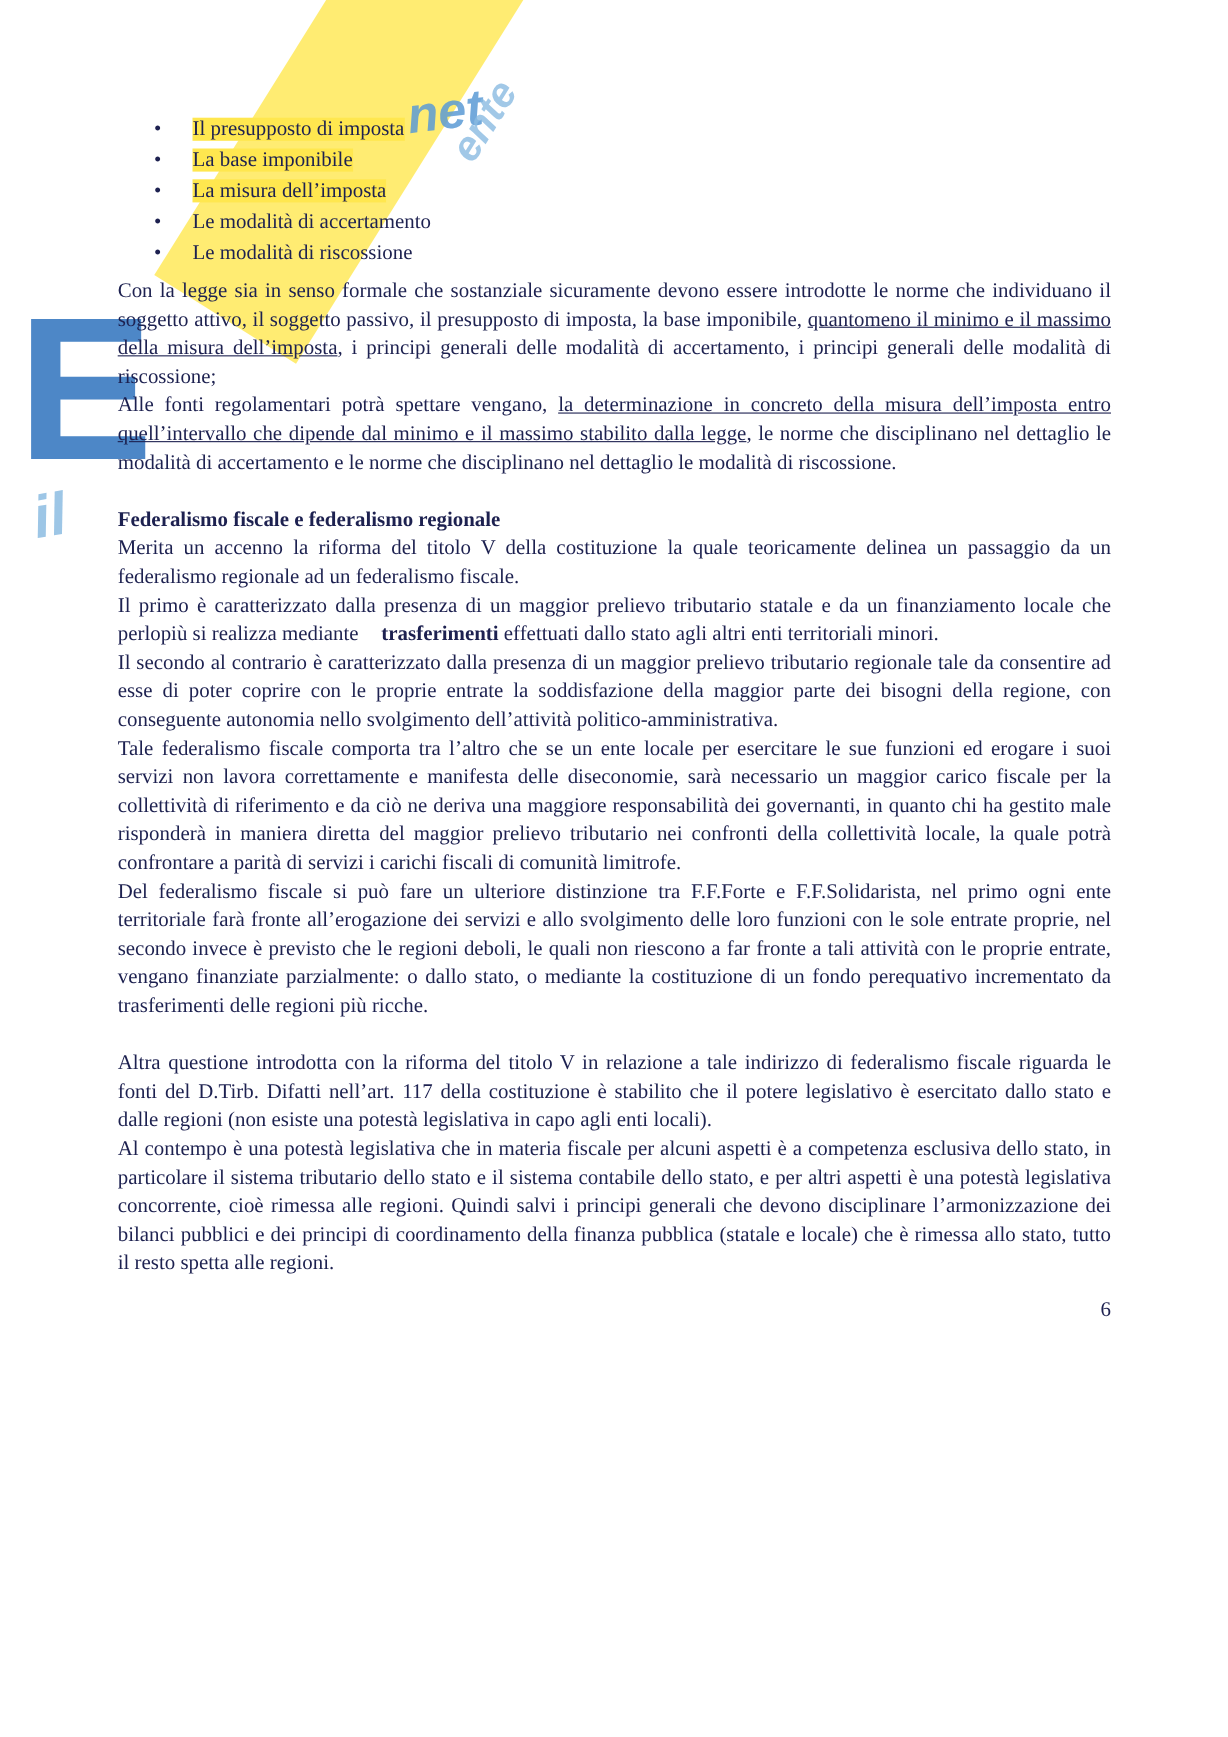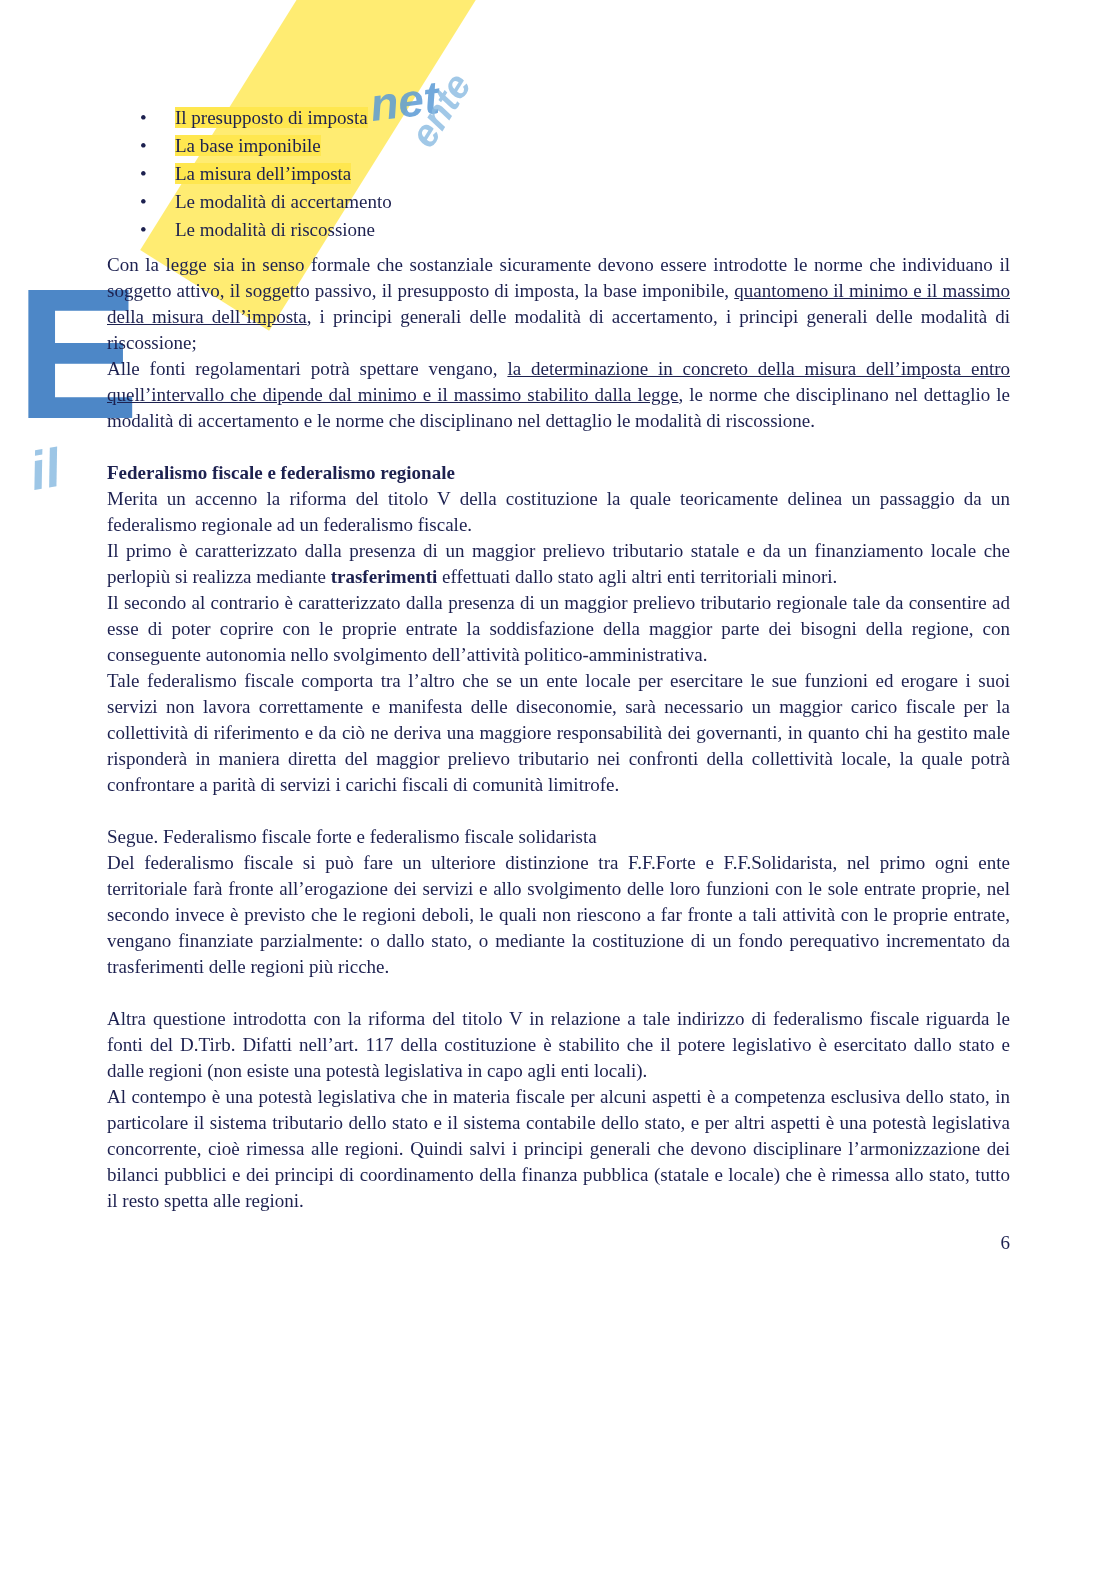--- a/index.html
+++ b/index.html
@@ -81,21 +81,21 @@
   ul.bullets li::before {
     content: "\2022";
     position: absolute;
     left: 0; top: 0;
     line-height: 28px;
   }
   .hl { background: #ffe74f; }
 
   p { margin: 0; }
   .u { text-decoration: underline; }
-  .b { font-weight: bold; }
+  .b { font-weight: bold; margin-left: 16px; }
   .heading { font-weight: bold; }
   .gap { margin-top: 26px; }
 
   .page-number {
     text-align: right;
     margin-top: 16px;
   }
 </style>
 </head>
 <body>
@@ -127,21 +127,20 @@
     <p class="heading gap">Federalismo fiscale e federalismo regionale</p>
 
     <p>Merita un accenno la riforma del titolo V della costituzione la quale teoricamente delinea un passaggio da un federalismo regionale ad un federalismo fiscale.</p>
 
     <p><span>Il primo è caratterizzato dalla presenza di un maggior prelievo tributario statale e da un finanziamento locale che perlopiù si realizza mediante </span><span class="b">trasferimenti</span><span> effettuati dallo stato agli altri enti territoriali minori.</span></p>
 
     <p>Il secondo al contrario è caratterizzato dalla presenza di un maggior prelievo tributario regionale tale da consentire ad esse di poter coprire con le proprie entrate la soddisfazione della maggior parte dei bisogni della regione, con conseguente autonomia nello svolgimento dell’attività politico-amministrativa.</p>
 
     <p>Tale federalismo fiscale comporta tra l’altro che se un ente locale per esercitare le sue funzioni ed erogare i suoi servizi non lavora correttamente e manifesta delle diseconomie, sarà necessario un maggior carico fiscale per la collettività di riferimento e da ciò ne deriva una maggiore responsabilità dei governanti, in quanto chi ha gestito male risponderà in maniera diretta del maggior prelievo tributario nei confronti della collettività locale, la quale potrà confrontare a parità di servizi i carichi fiscali di comunità limitrofe.</p>
 
-    <p class="gap">Segue. Federalismo fiscale forte e federalismo fiscale solidarista</p>
 
     <p>Del federalismo fiscale si può fare un ulteriore distinzione tra F.F.Forte e F.F.Solidarista, nel primo ogni ente territoriale farà fronte all’erogazione dei servizi e allo svolgimento delle loro funzioni con le sole entrate proprie, nel secondo invece è previsto che le regioni deboli, le quali non riescono a far fronte a tali attività con le proprie entrate, vengano finanziate parzialmente: o dallo stato, o mediante la costituzione di un fondo perequativo incrementato da trasferimenti delle regioni più ricche.</p>
 
     <p class="gap">Altra questione introdotta con la riforma del titolo V in relazione a tale indirizzo di federalismo fiscale riguarda le fonti del D.Tirb. Difatti nell’art. 117 della costituzione è stabilito che il potere legislativo è esercitato dallo stato e dalle regioni (non esiste una potestà legislativa in capo agli enti locali).</p>
 
     <p>Al contempo è una potestà legislativa che in materia fiscale per alcuni aspetti è a competenza esclusiva dello stato, in particolare il sistema tributario dello stato e il sistema contabile dello stato, e per altri aspetti è una potestà legislativa concorrente, cioè rimessa alle regioni. Quindi salvi i principi generali che devono disciplinare l’armonizzazione dei bilanci pubblici e dei principi di coordinamento della finanza pubblica (statale e locale) che è rimessa allo stato, tutto il resto spetta alle regioni.</p>
 
 
     <div class="page-number">6</div>
 

